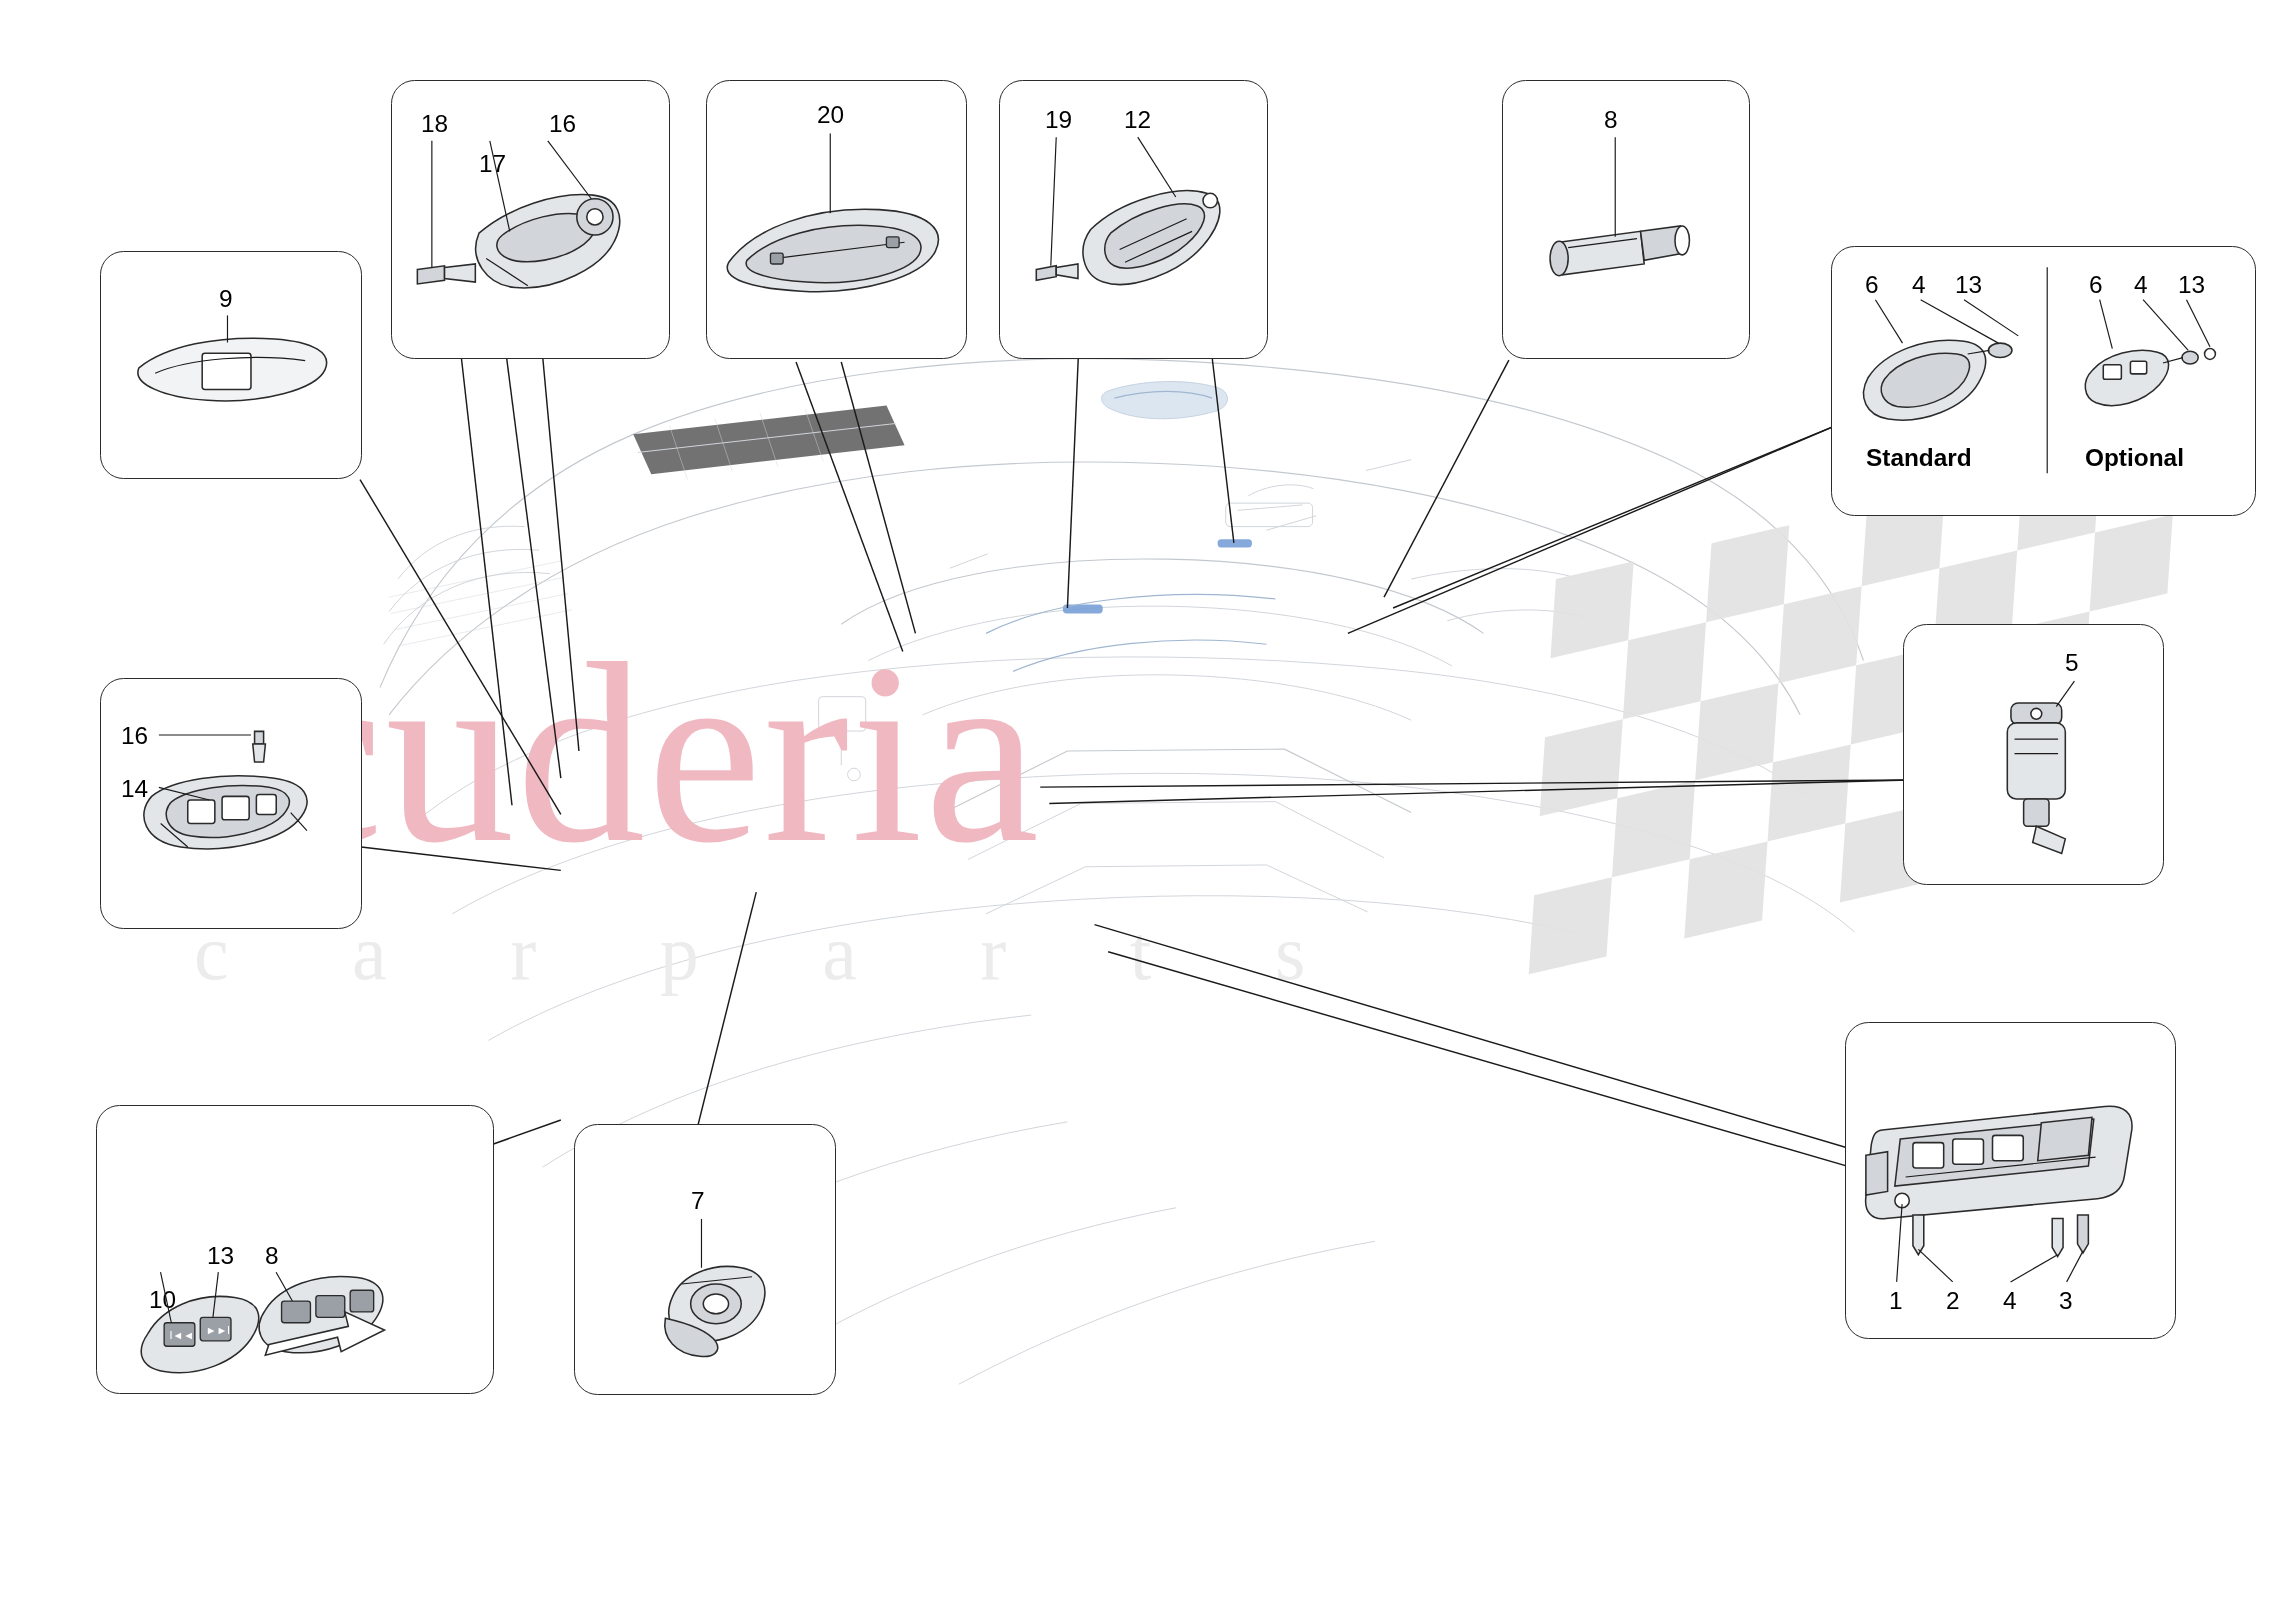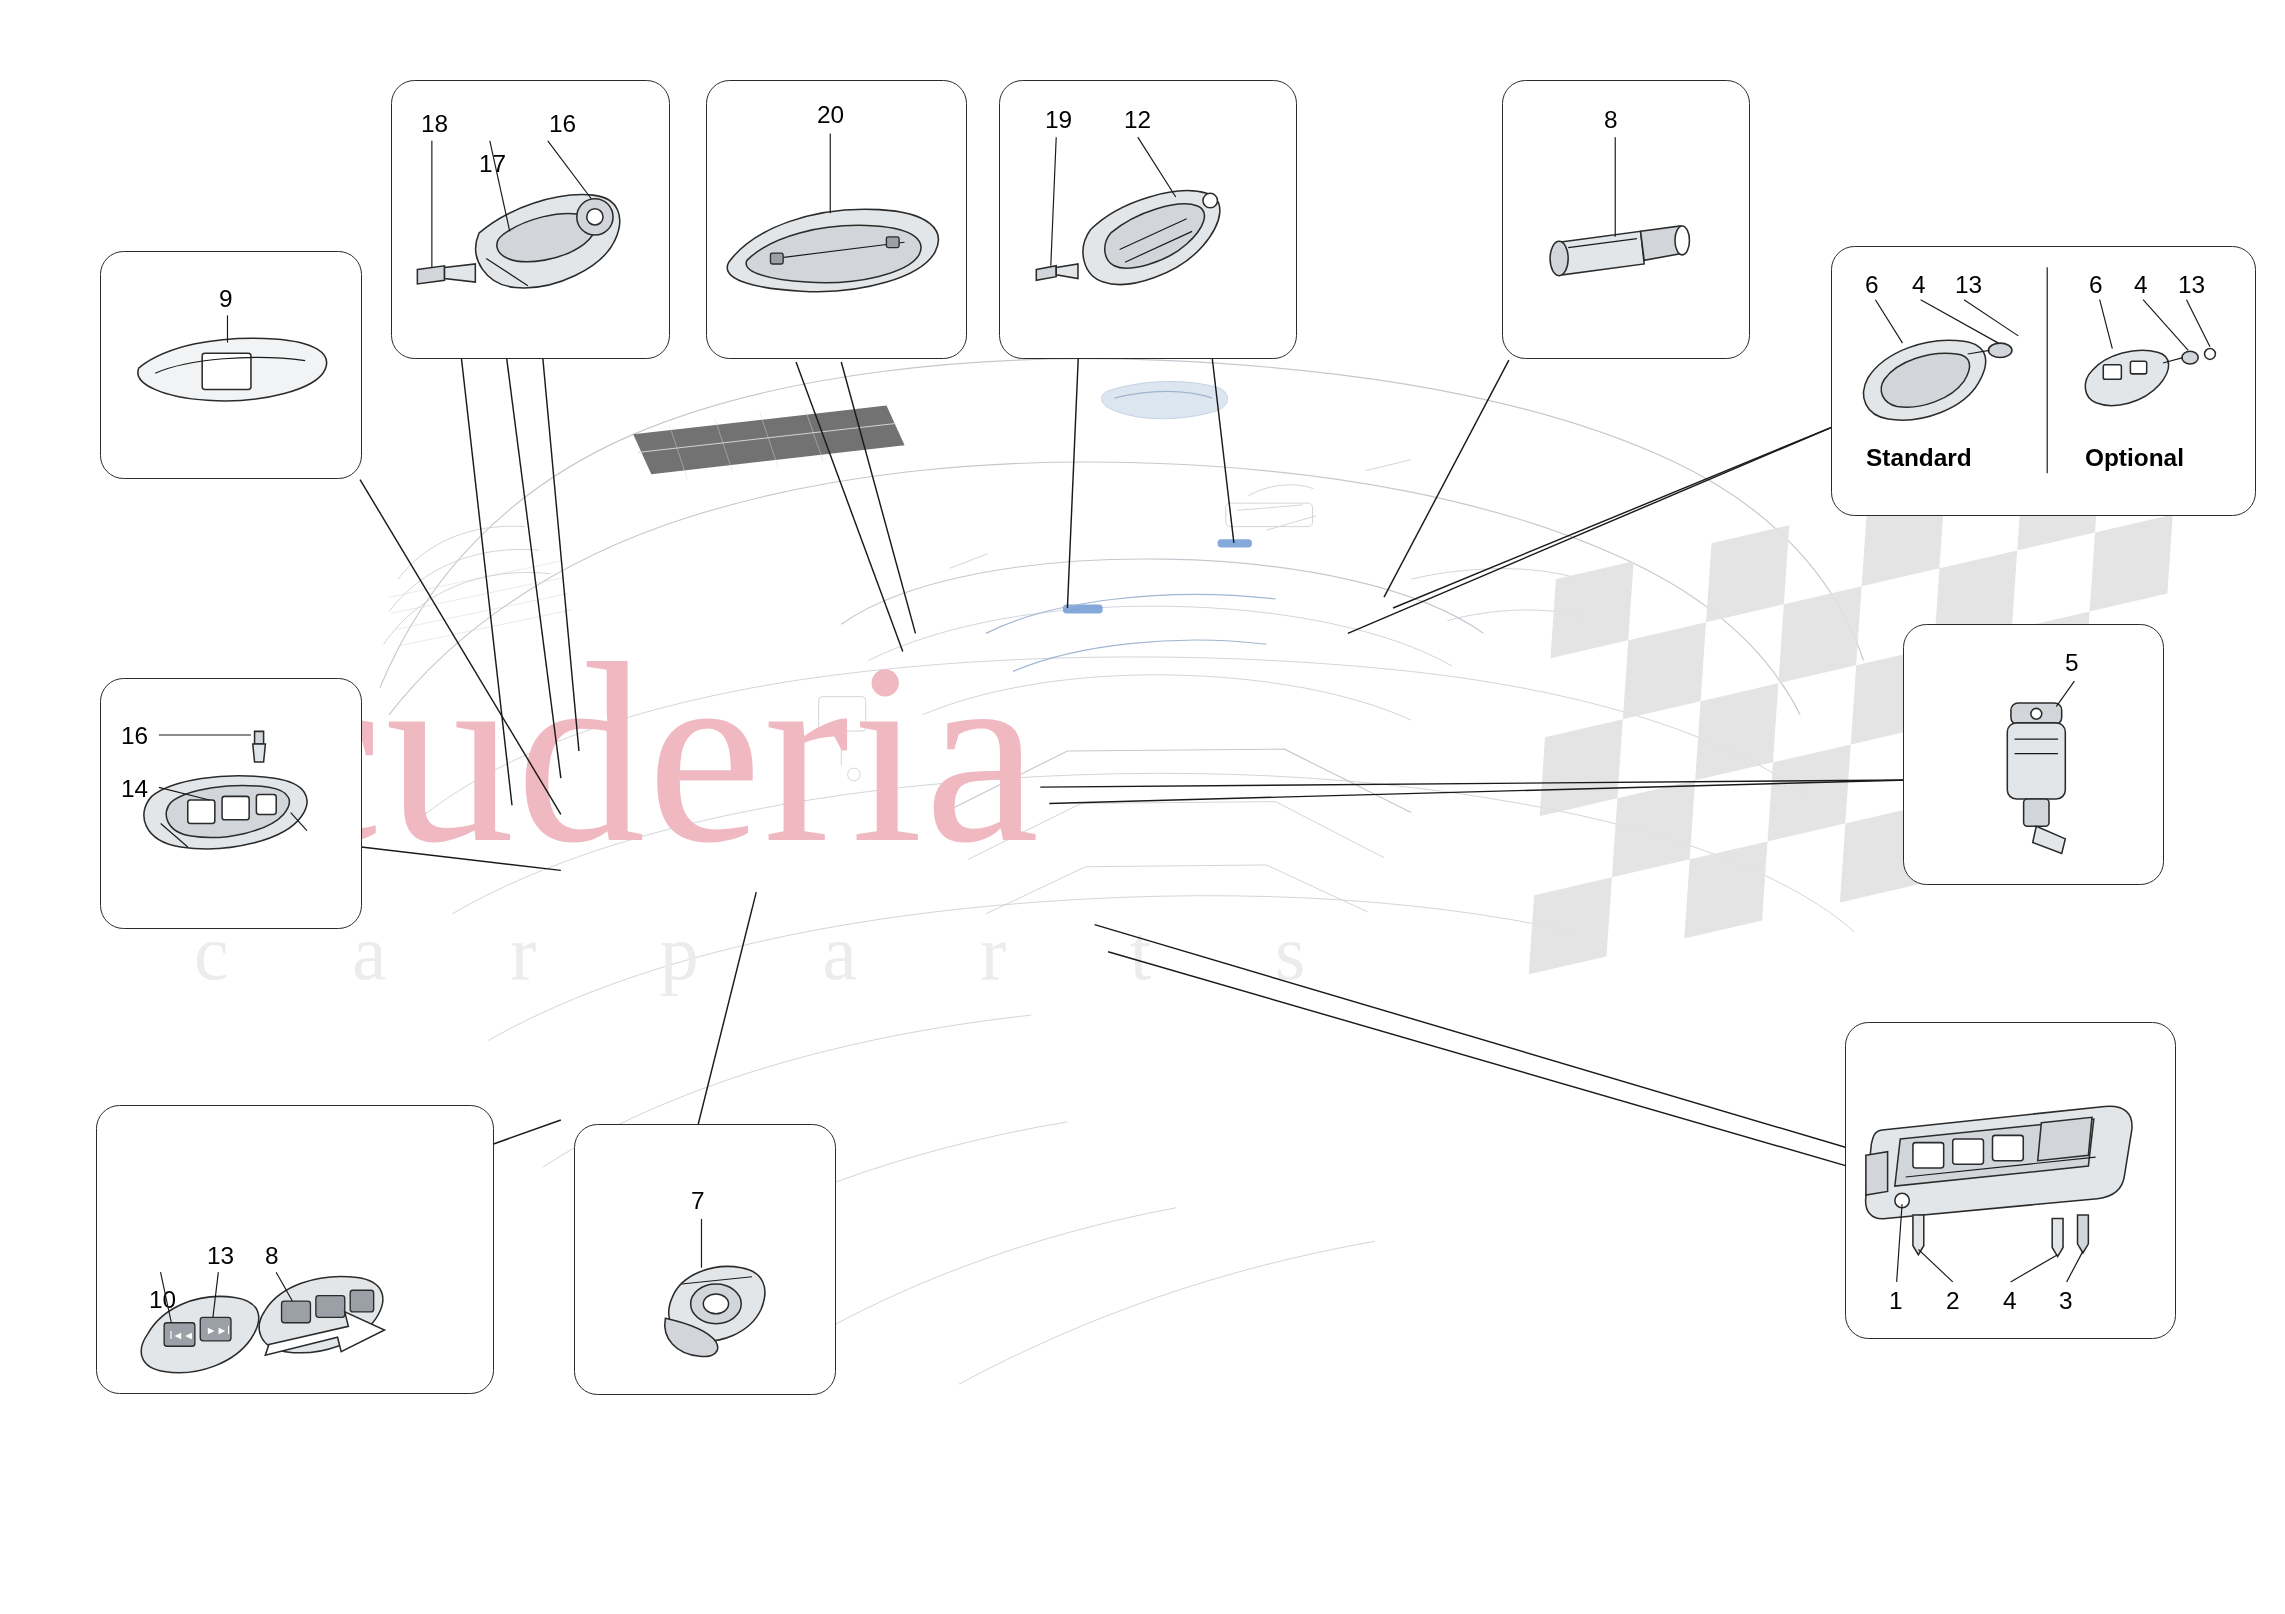--- a/index.html
+++ b/index.html
@@ -250,21 +250,21 @@
       <path class="ln-thin" d="M74 196 L 218 178"></path>
       <rect x="70" y="190" width="14" height="12" rx="2" class="part-dk"></rect>
       <rect x="198" y="172" width="14" height="12" rx="2" class="part-dk"></rect>
     </svg>
     <div class="num" style="left:110px;top:20px;">20</div>
     <svg width="261" height="279" viewBox="0 0 288 308">
         <path class="ln-thin" d="M136 58 L 136 146"></path>
       </svg>
   </div>
 
-  <div class="box filled" style="left:999px;top:80px;width:298px;height:279px;">
+  <div class="box filled" style="left:999px;top:80px;width:269px;height:279px;">
     <svg width="261" height="279" viewBox="0 0 288 308">
 
       <path class="part-f2" d="M40 208 L 62 204 L 62 216 L 40 220 Z"></path>
       <path class="part-f" d="M62 206 L 86 202 L 86 218 L 62 214 Z"></path>
 
       <path class="part-f" d="M100 164 C 132 132, 196 114, 228 124 C 250 131, 246 156, 224 182
                               C 198 212, 144 232, 114 222 C 92 215, 84 186, 100 164 Z"></path>
       <path class="part-f2" d="M122 168 C 150 144, 198 130, 218 138 C 232 144, 226 162, 206 180
                                C 184 200, 142 212, 126 204 C 114 198, 112 180, 122 168 Z"></path>
       <path class="ln-thin" d="M132 186 L 206 152"></path>

